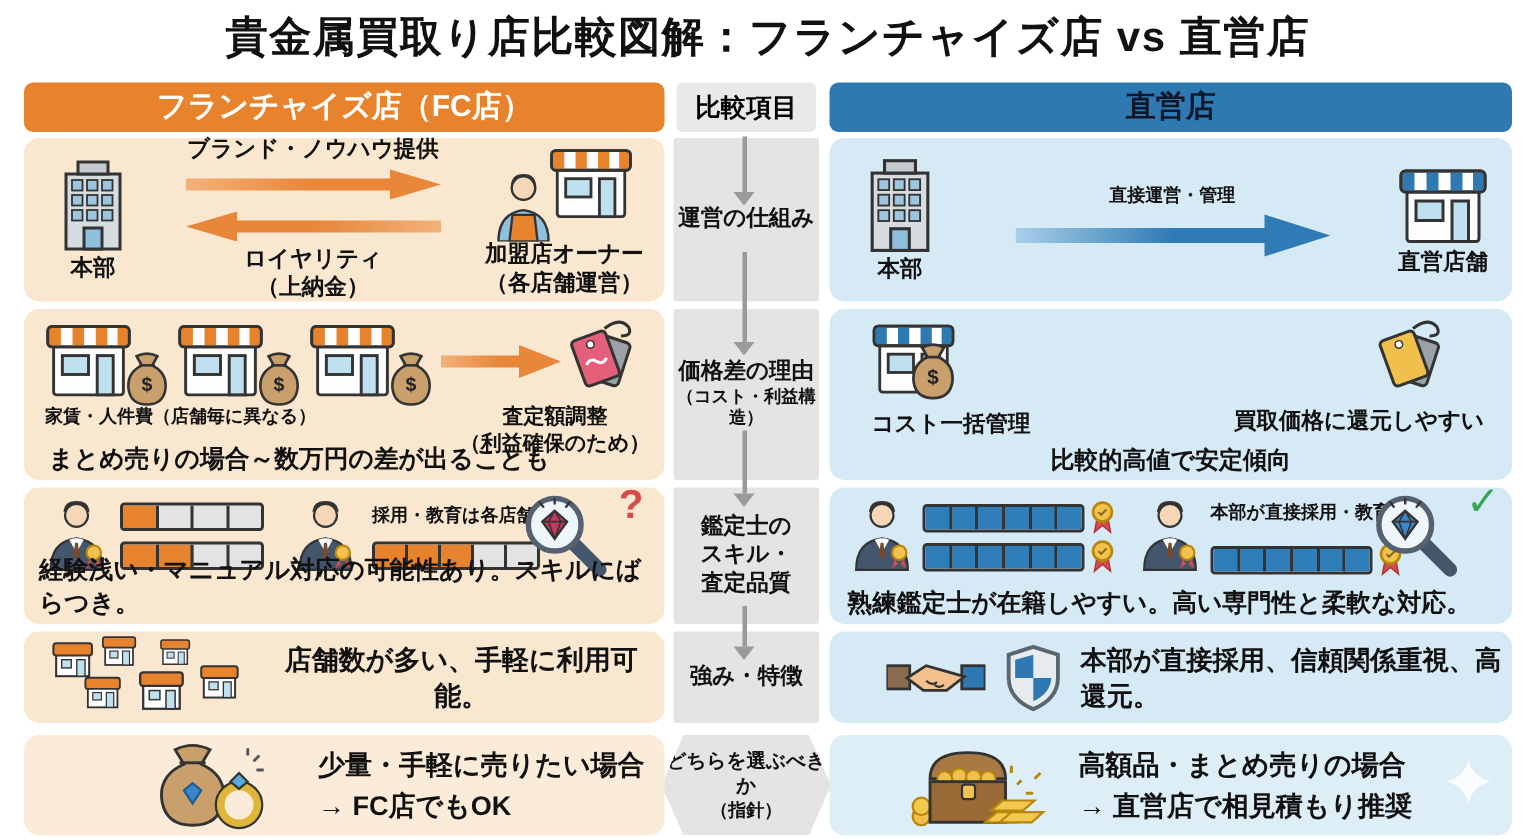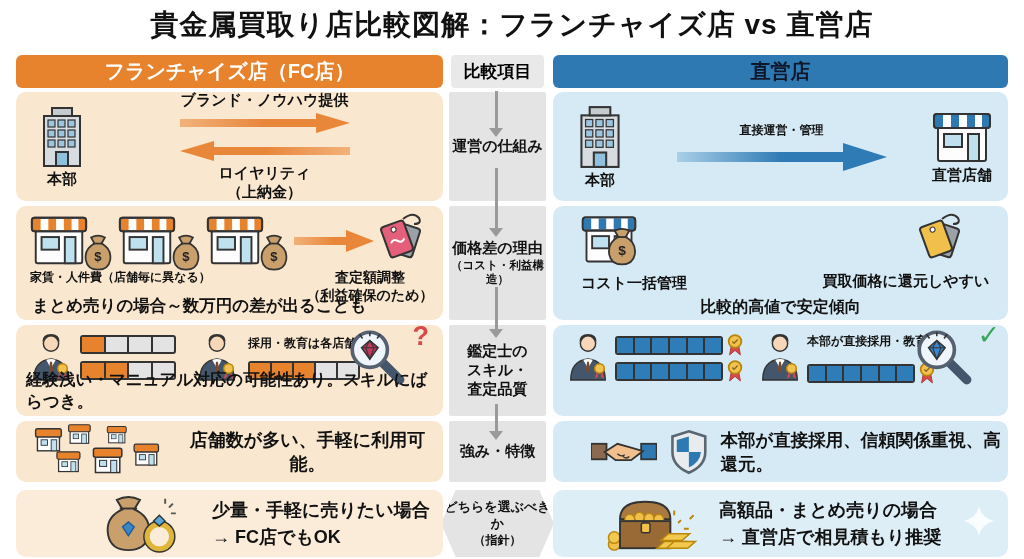--- a/index.html
+++ b/index.html
@@ -262,20 +262,34 @@
           <polygon points="0,6 136,6 136,0 170,10 136,20 136,14 0,14" fill="url(#orangegrad)"></polygon>
           </svg>
         <svg width="170" height="20" viewBox="0 0 170 20" style="transform:scaleX(-1);margin-top:5px">
           <polygon points="0,6 136,6 136,0 170,10 136,20 136,14 0,14" fill="url(#orangegrad)"></polygon>
           </svg>
         <span class="bold15">
           <span>ロイヤリティ</span><br>
           <span>（上納金）</span>
         </span>
       </div>
+      <div class="icon-label">
+        <span class="owner-combo">
+          <svg class="store" width="60" height="52" viewBox="0 0 64 54" style="color:#E8832D">
+              <use href="#def-store"></use>
+            </svg>
+          <svg class="person" width="42" height="46" viewBox="0 0 40 44">
+              <use href="#def-owner"></use>
+            </svg>
+        </span>
+        <span>
+          <span>加盟店オーナー</span><br>
+          <span>（各店舗運営）</span>
+        </span>
+      </div>
     </div>
   </div>
 
   <div class="row dir-row r1">
     <div class="flow">
       <div class="icon-label">
         <svg width="66" height="66" viewBox="0 0 64 64">
             <use href="#def-building"></use>
           </svg>
         <span>本部</span>
@@ -444,20 +458,21 @@
             <span class="seg f-b"></span>
           </div>
         <svg width="18" height="24" viewBox="0 0 20 26">
             <use href="#def-medal"></use>
           </svg>
       </div>
       <svg class="abs" style="right:34px;top:0px;color:#3A86C8" width="62" height="62" viewBox="0 0 60 60">
           <use href="#def-magnifier"></use>
         </svg>
       <span class="glyph chk" style="right:8px;top:-6px">✓</span>
+      <span class="abs note" style="left:12px;bottom:3px">熟練鑑定士が在籍しやすい。高い専門性と柔軟な対応。</span>
     </div>
   </div>
 
   <div class="row fc-row r4">
     <div class="centerflex" style="padding:0 10px 0 16px">
       <svg width="150" height="56" viewBox="0 0 150 58">
         <use href="#def-ministore" transform="translate(2,4) scale(0.95)"></use>
         <use href="#def-ministore" transform="translate(36,0) scale(0.8)"></use>
         <use href="#def-ministore" transform="translate(76,2) scale(0.7)"></use>
         <use href="#def-ministore" transform="translate(24,28) scale(0.85)"></use>

